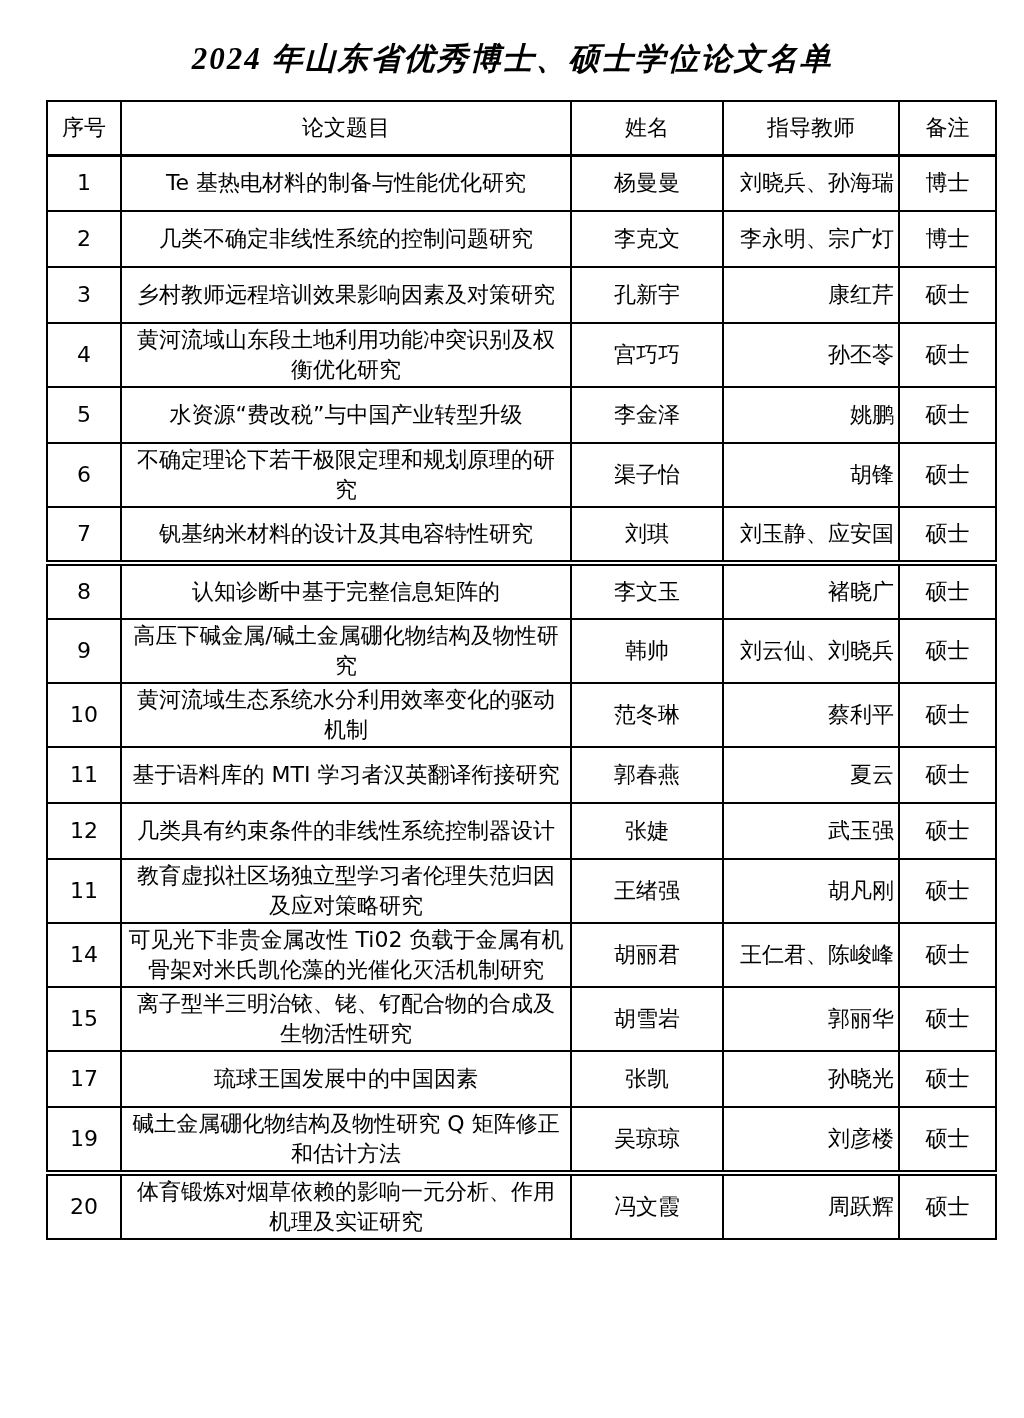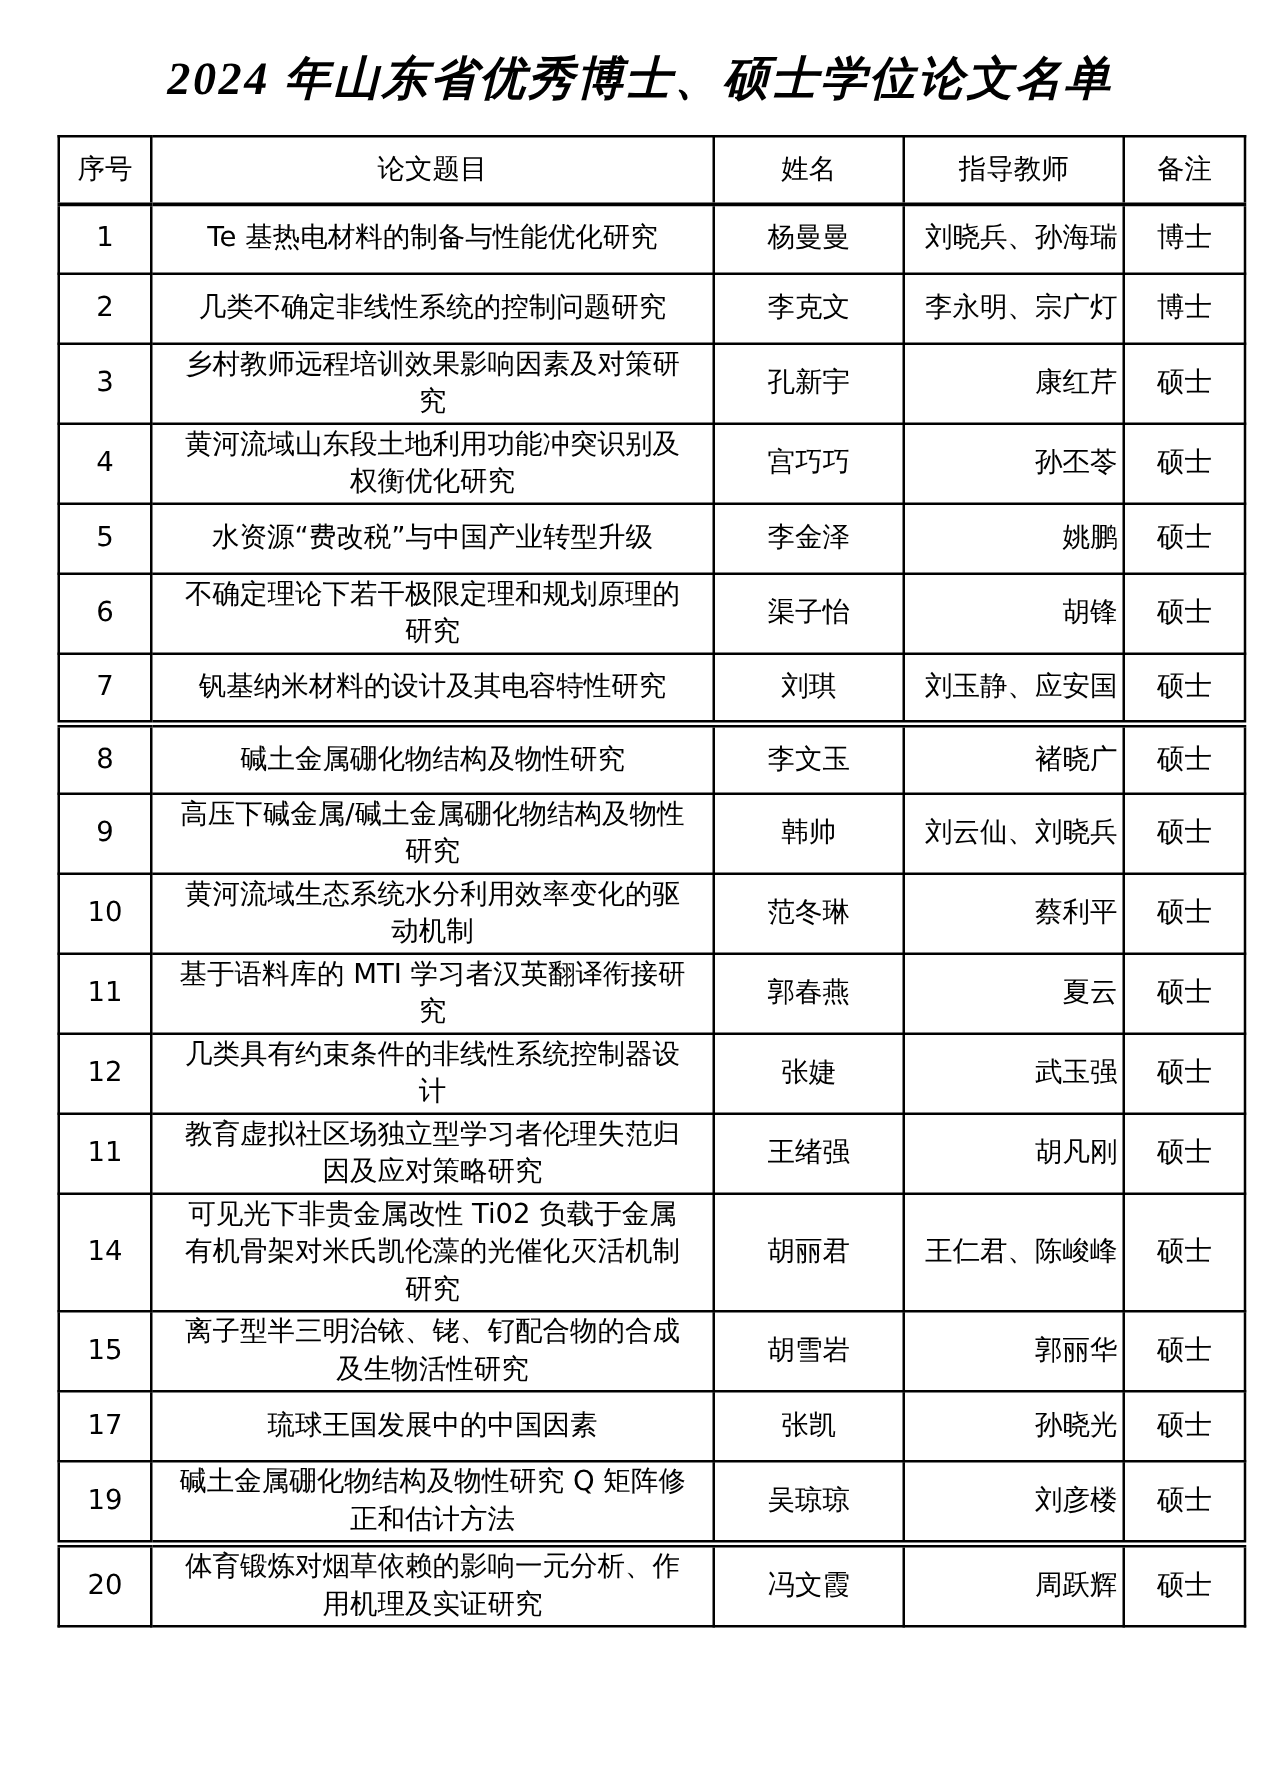--- a/index.html
+++ b/index.html
@@ -15,21 +15,21 @@
     height: 1418px;
     background: #ffffff;
     overflow: hidden;
   }
   .doc-title {
     margin: 38px 0 20px 0;
     text-align: center;
     font-family: "Liberation Serif", serif;
     font-style: italic;
     font-weight: bold;
-    font-size: 37px;
+    font-size: 31px;
     letter-spacing: 2px;
   }
   table.thesis-table {
     margin-left: 46px;
     width: 949px;
     border-collapse: collapse;
     table-layout: fixed;
   }
   .thesis-table th,
   .thesis-table td {
@@ -41,21 +41,21 @@
     overflow: hidden;
   }
   .thesis-table thead tr { height: 54px; }
   .thesis-table thead th {
     font-weight: normal;
     border-bottom: 3px solid #000000;
     margin-top: 24px;
   }
   .thesis-table tbody tr { height: 56px; }
   .thesis-table td { padding: 1px 4px; }
-  .thesis-table td.cell-title { padding: 1px 18px; }
+  .thesis-table td.cell-title { padding: 1px 6px; }
   .thesis-table td.cell-advisor {
     text-align: right;
     padding-left: 10px;
   }
   
   .thesis-table tr.pb td { border-top: 6px double #000000; }
 </style>
 </head>
 <body>
 
@@ -125,21 +125,21 @@
         </tr>
         <tr>
           <td class="cell-no">7</td>
           <td class="cell-title">钒基纳米材料的设计及其电容特性研究</td>
           <td class="cell-name">刘琪</td>
           <td class="cell-advisor">刘玉静、应安国</td>
           <td class="cell-note">硕士</td>
         </tr>
         <tr class="pb">
           <td class="cell-no">8</td>
-          <td class="cell-title">碱土金属硼化物结构及物性研究</td>
+          <td class="cell-title">认知诊断中基于完整信息矩阵的</td>
           <td class="cell-name">李文玉</td>
           <td class="cell-advisor">褚晓广</td>
           <td class="cell-note">硕士</td>
         </tr>
         <tr>
           <td class="cell-no">9</td>
           <td class="cell-title">高压下碱金属/碱土金属硼化物结构及物性研究</td>
           <td class="cell-name">韩帅</td>
           <td class="cell-advisor">刘云仙、刘晓兵</td>
           <td class="cell-note">硕士</td>

